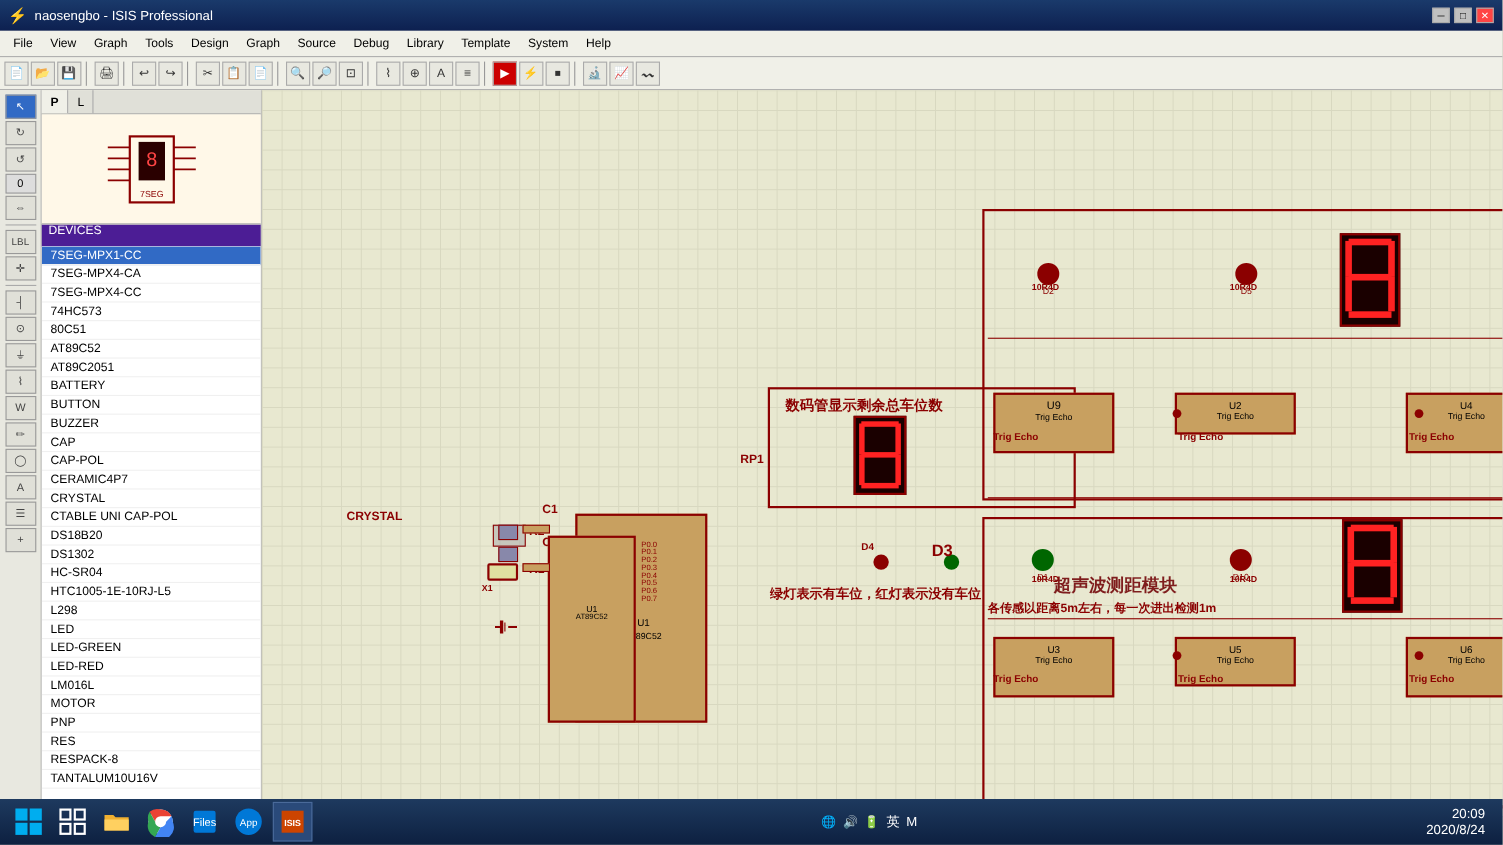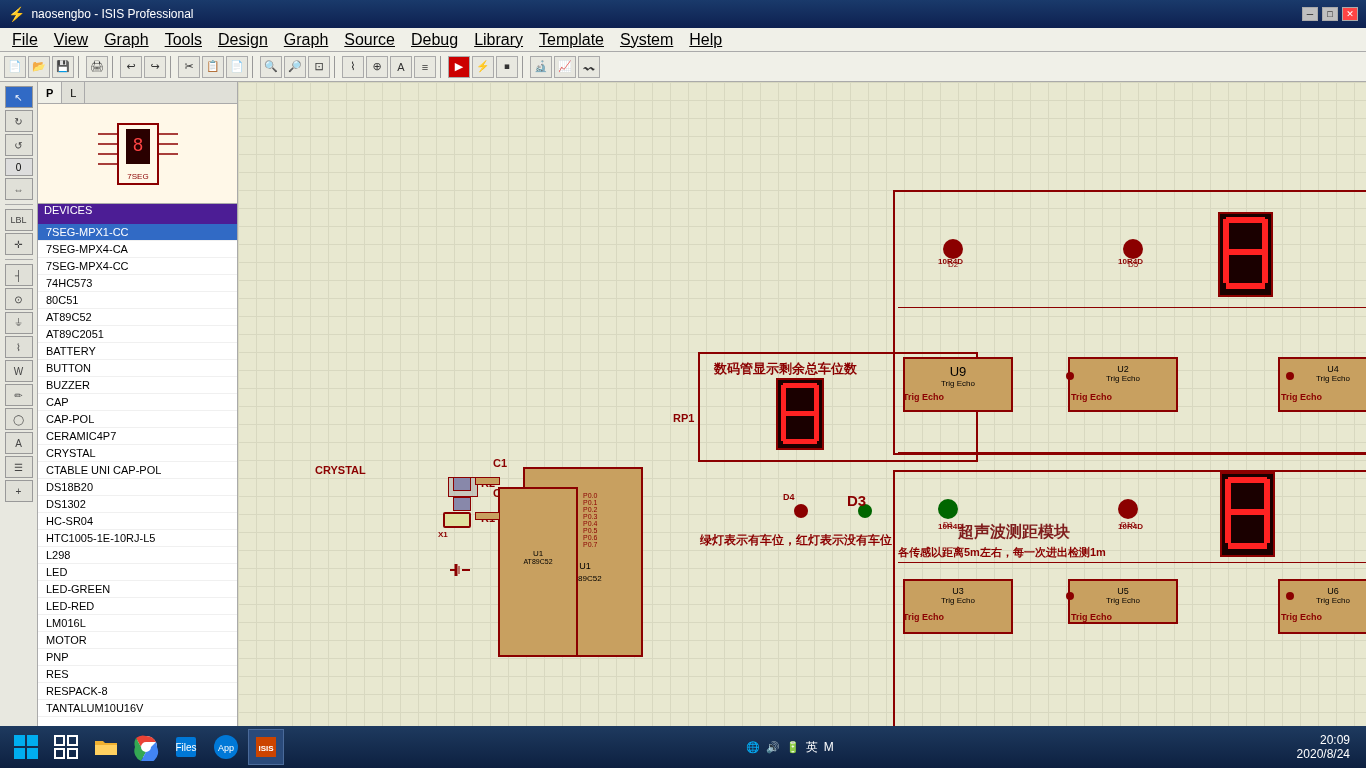--- a/index.html
+++ b/index.html
@@ -13,21 +13,21 @@
     }
     #titlebar .title { display: flex; align-items: center; gap: 6px; }
     #titlebar .win-controls { display: flex; gap: 4px; }
     #titlebar .win-btn { width: 16px; height: 14px; border: 1px solid #aaa; background: #c0c0c0; font-size: 9px; display: flex; align-items: center; justify-content: center; cursor: pointer; color: #000; }
 
     
     #menubar {
       width: 100%; height: 24px; background: #f0f0e8; border-bottom: 1px solid #aaa;
       display: flex; align-items: center; padding: 0 4px;
     }
-    #menubar span { padding: 2px 8px; cursor: pointer; font-size: 16px; color: #000; text-decoration: underline; }
+    #menubar span { padding: 2px 8px; cursor: pointer; font-size: 11px; color: #000; }
 
     
     #toolbar {
       width: 100%; height: 30px; background: #f0f0e8; border-bottom: 1px solid #aaa;
       display: flex; align-items: center; padding: 0 4px; gap: 2px;
     }
     .tb-btn { width: 22px; height: 22px; background: #e8e8e0; border: 1px solid #aaa; display: flex; align-items: center; justify-content: center; cursor: pointer; font-size: 11px; color: #333; }
     .tb-sep { width: 4px; height: 22px; border-left: 1px solid #999; margin: 0 2px; }
 
     
@@ -290,32 +290,32 @@
           <rect x="6" y="3" width="39" height="6" fill="#ff2222"></rect>
           <rect x="3" y="5" width="6" height="32" fill="#ff2222"></rect>
           <rect x="42" y="5" width="6" height="32" fill="#ff2222"></rect>
           <rect x="6" y="35" width="39" height="6" fill="#ff2222"></rect>
           <rect x="3" y="37" width="6" height="32" fill="#ff2222"></rect>
           <rect x="42" y="37" width="6" height="32" fill="#ff2222"></rect>
           <rect x="6" y="69" width="39" height="6" fill="#ff2222"></rect>
         </svg>
       </div>
 
-      <div style="position:absolute;left:830px;top:275px;width:110px;height:55px;background:#c8a060;border:2px solid #8b0000;">
+      <div style="position:absolute;left:830px;top:275px;width:110px;height:38px;background:#c8a060;border:2px solid #8b0000;">
         <div style="font-size:9px;text-align:center;padding-top:5px;color:#000;">U2</div>
         <div style="font-size:8px;text-align:center;color:#000;">Trig Echo</div>
       </div>
 
       <div style="position:absolute;left:1040px;top:275px;width:110px;height:55px;background:#c8a060;border:2px solid #8b0000;">
         <div style="font-size:9px;text-align:center;padding-top:5px;color:#000;">U4</div>
         <div style="font-size:8px;text-align:center;color:#000;">Trig Echo</div>
       </div>
 
       <div style="position:absolute;left:665px;top:275px;width:110px;height:55px;background:#c8a060;border:2px solid #8b0000;">
-        <div style="font-size:13px;text-align:center;padding-top:5px;color:#000;">U9</div>
+        <div style="font-size:10px;text-align:center;padding-top:5px;color:#000;">U9</div>
         <div style="font-size:8px;text-align:center;color:#000;">Trig Echo</div>
       </div>
 
       <div style="position:absolute;left:698px;top:415px;">
         <svg width="30" height="40">
           <circle cx="12" cy="12" r="10" fill="#006600"></circle>
           <text x="12" y="30" fill="#8b0000" font-size="8" text-anchor="middle">D1</text>
         </svg>
       </div>
 

